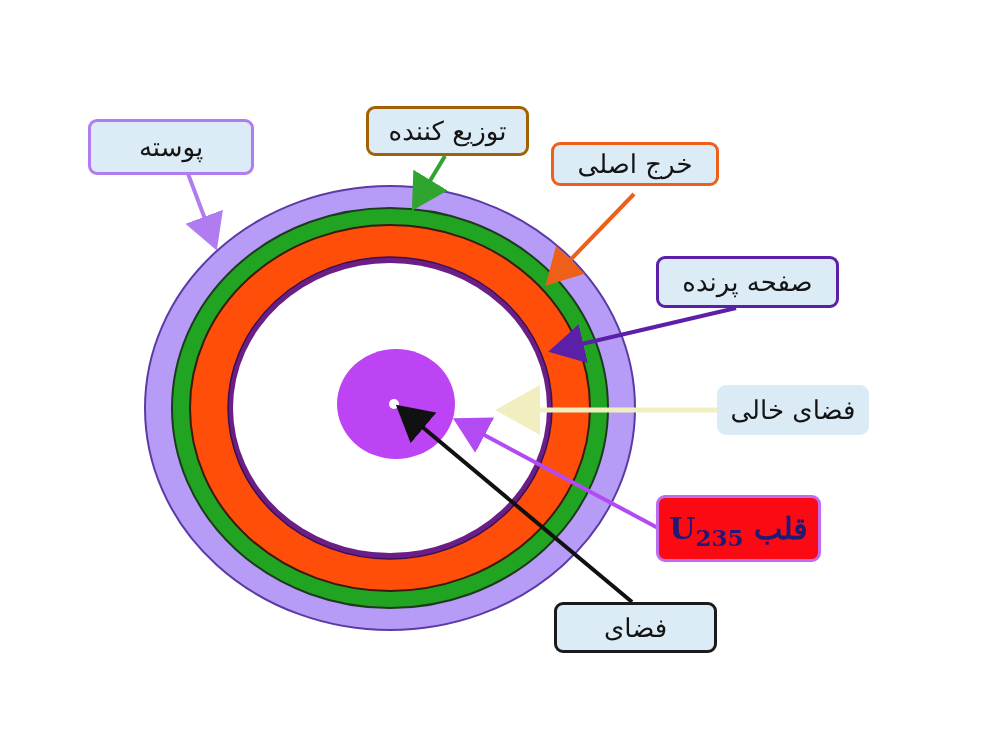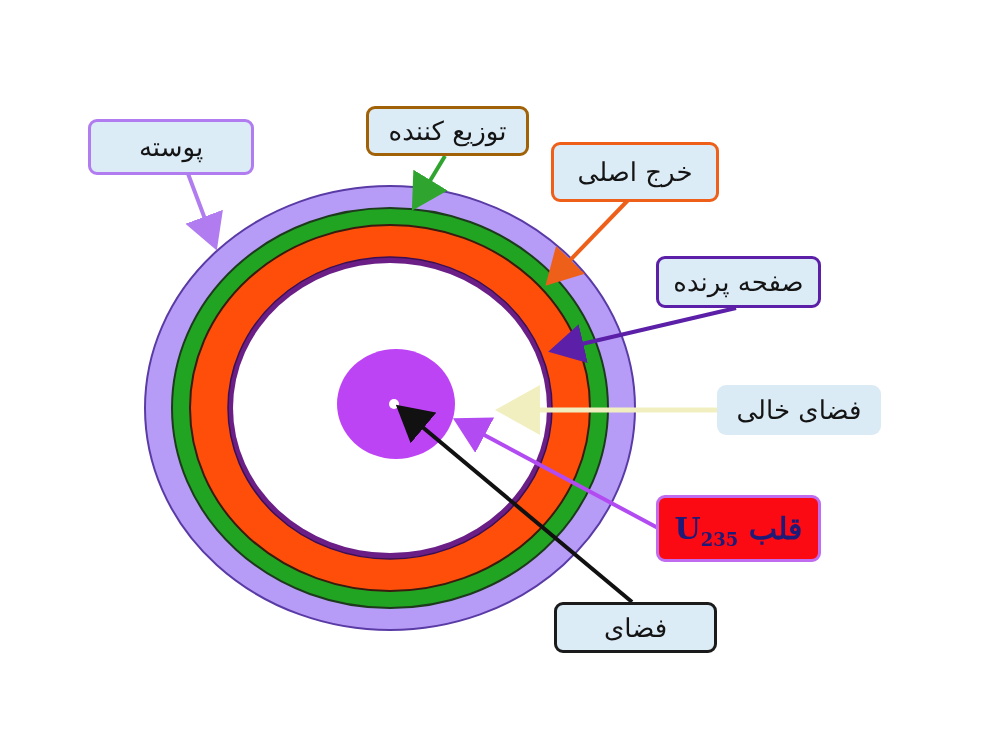--- a/index.html
+++ b/index.html
@@ -14,26 +14,26 @@
       direction: rtl;
       color: #141414;
       font-family: "DejaVu Serif", "Liberation Serif", serif;
       font-size: 26px;
       line-height: 1;
       white-space: nowrap;
     }
     .label span { display: inline-block; }
     #label-shell   { left: 88px; top: 119px; width: 166px; height: 56px; border: 3px solid #b07cf0; }
     #label-tamper  { left: 366px; top: 106px; width: 163px; height: 50px; border: 3px solid #a16207; }
-    #label-main    { left: 551px; top: 142px; width: 168px; height: 60px; border: 3px solid #ee5f1a; }
-    #label-flyer   { left: 656px; top: 256px; width: 165px; height: 52px; border: 3px solid #5b1fa8; }
-    #label-void    { left: 717px; top: 385px; width: 164px; height: 50px; border: none; background: #dbebf6; align-items: center; }
+    #label-main    { left: 551px; top: 142px; width: 168px; height: 44px; border: 3px solid #ee5f1a; }
+    #label-flyer   { left: 656px; top: 256px; width: 183px; height: 52px; border: 3px solid #5b1fa8; }
+    #label-void    { left: 717px; top: 385px; width: 152px; height: 50px; border: none; background: #dbebf6; align-items: center; }
     #label-core    { left: 656px; top: 495px; width: 165px; height: 67px; border: 3px solid #c06cf0;
                      background: #fb0a14; color: #1d1a78; font-weight: bold; font-size: 30px; direction: rtl; }
-    #label-core .sub { font-size: 18px; position: relative; top: 7px; text-align: right; }
+    #label-core .sub { font-size: 23px; position: relative; top: 7px; text-align: right; }
     #label-source  { left: 554px; top: 602px; width: 163px; height: 51px; border: 3px solid #1b1b1b; }
   </style>
 </head>
 <body>
 
 <svg id="diagram" viewBox="0 0 1000 752" xmlns="http://www.w3.org/2000/svg">
   <defs>
     <marker id="ah-shell" markerWidth="10" markerHeight="10" refX="7" refY="5" orient="auto" markerUnits="strokeWidth">
         <path d="M0,0 L9,5 L0,10 z" fill="#b07cf0"></path>
       </marker>

